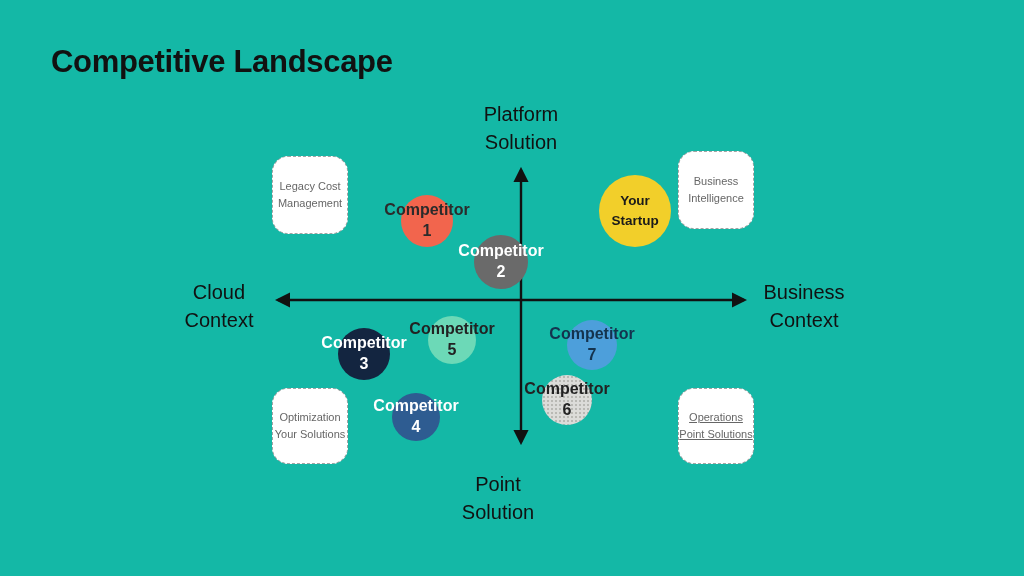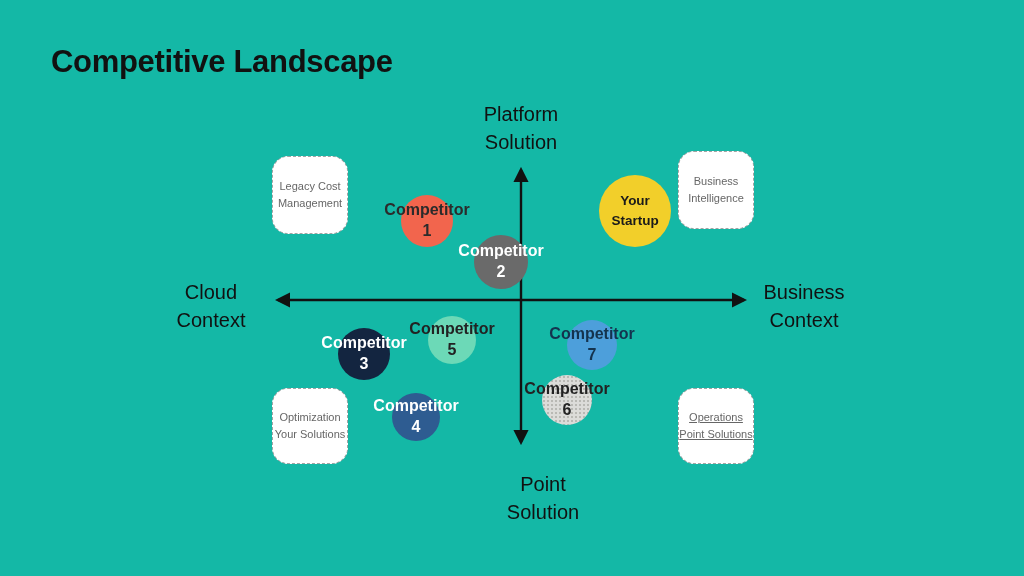--- a/index.html
+++ b/index.html
@@ -25,22 +25,22 @@
   .axis-label {
     position: absolute;
     transform: translateX(-50%);
     text-align: center;
     font-size: 20px;
     color: #111111;
     line-height: 1.38;
     white-space: pre-line;
   }
   .axis-label.top    { left: 521px; top: 101px; }
-  .axis-label.bottom { left: 543px; top: 471px; }
-  .axis-label.left   { left: 211px; top: 279px; }
+  .axis-label.bottom { left: 498px; top: 471px; }
+  .axis-label.left   { left: 219px; top: 279px; }
   .axis-label.right  { left: 804px; top: 279px; }
   .qbox {
     position: absolute;
     width: 74px;
     border: 1px dashed #a3a3a3;
     border-radius: 16px;
     display: flex;
     align-items: center;
     justify-content: center;
     text-align: center;

